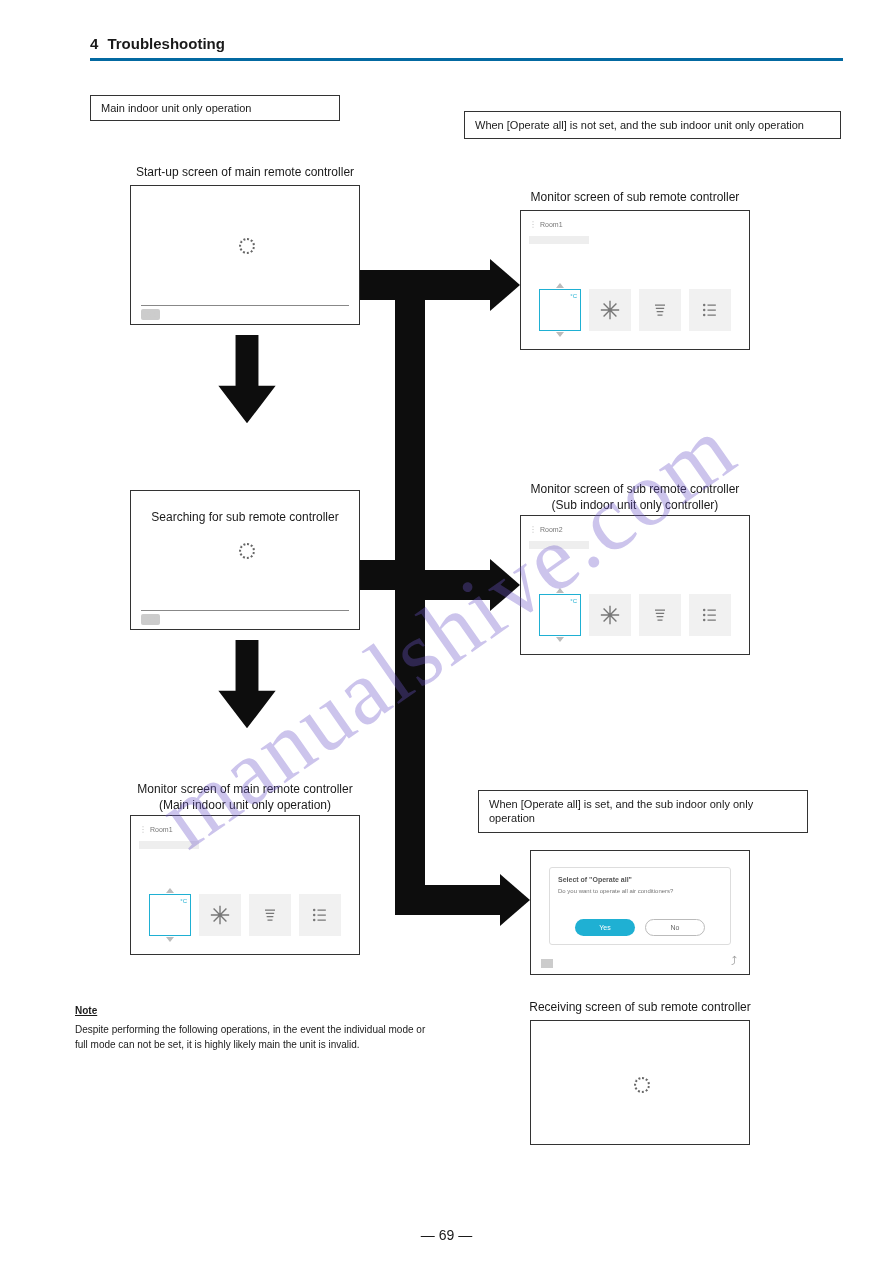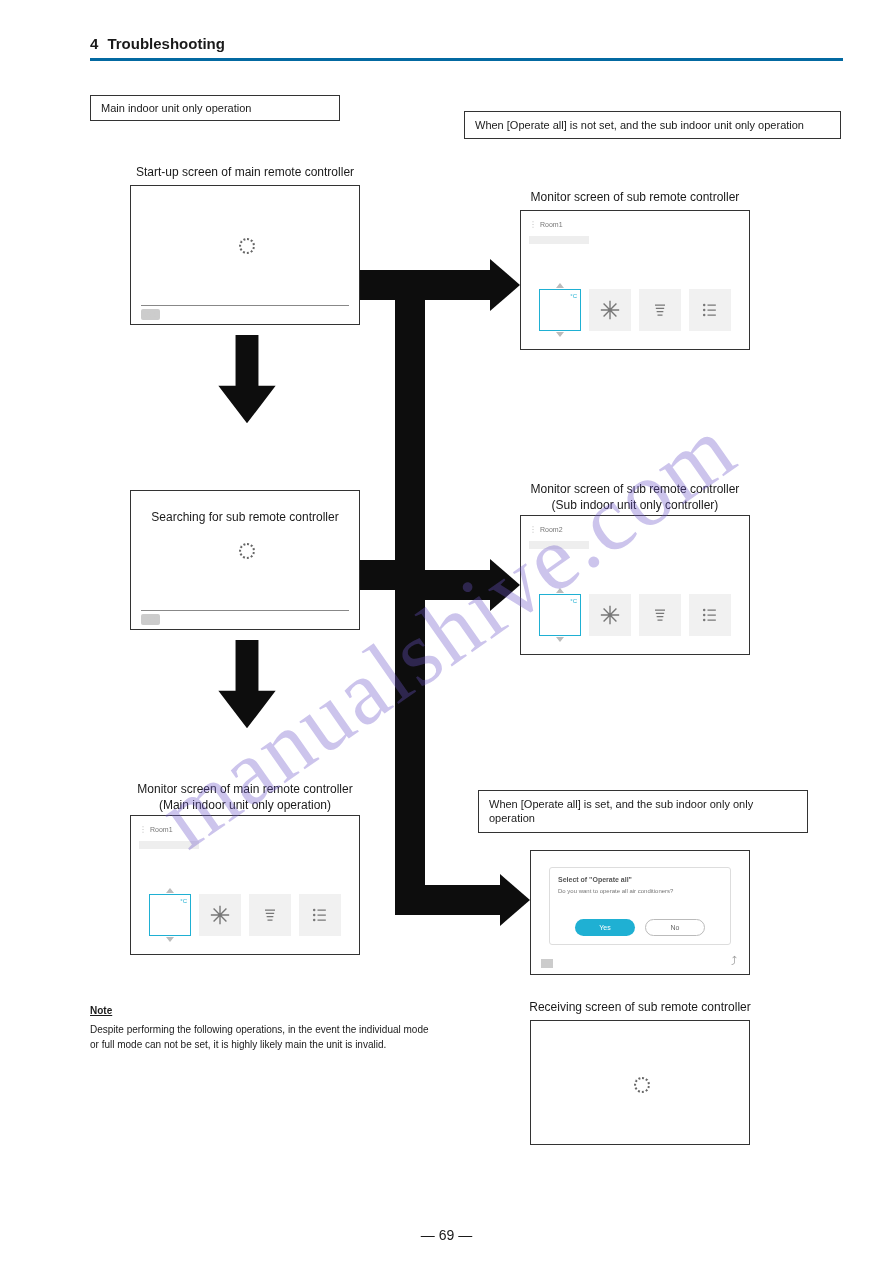--- a/index.html
+++ b/index.html
@@ -150,21 +150,21 @@
   .back-icon {
     position: absolute;
     bottom: 6px; right: 12px;
     font-size: 12px; color: #999;
   }
   .grey-sq { position: absolute; bottom: 6px; left: 10px; width: 12px; height: 9px; background: #ccc; }
 
   .note-line {
     position: absolute;
     font-size: 10px;
-    left: 90px;
+    left: 75px;
     right: 460px;
   }
   .page-num {
     position: absolute;
     bottom: 20px; left: 50%;
     transform: translateX(-50%);
     font-size: 14px;
   }
 
   

